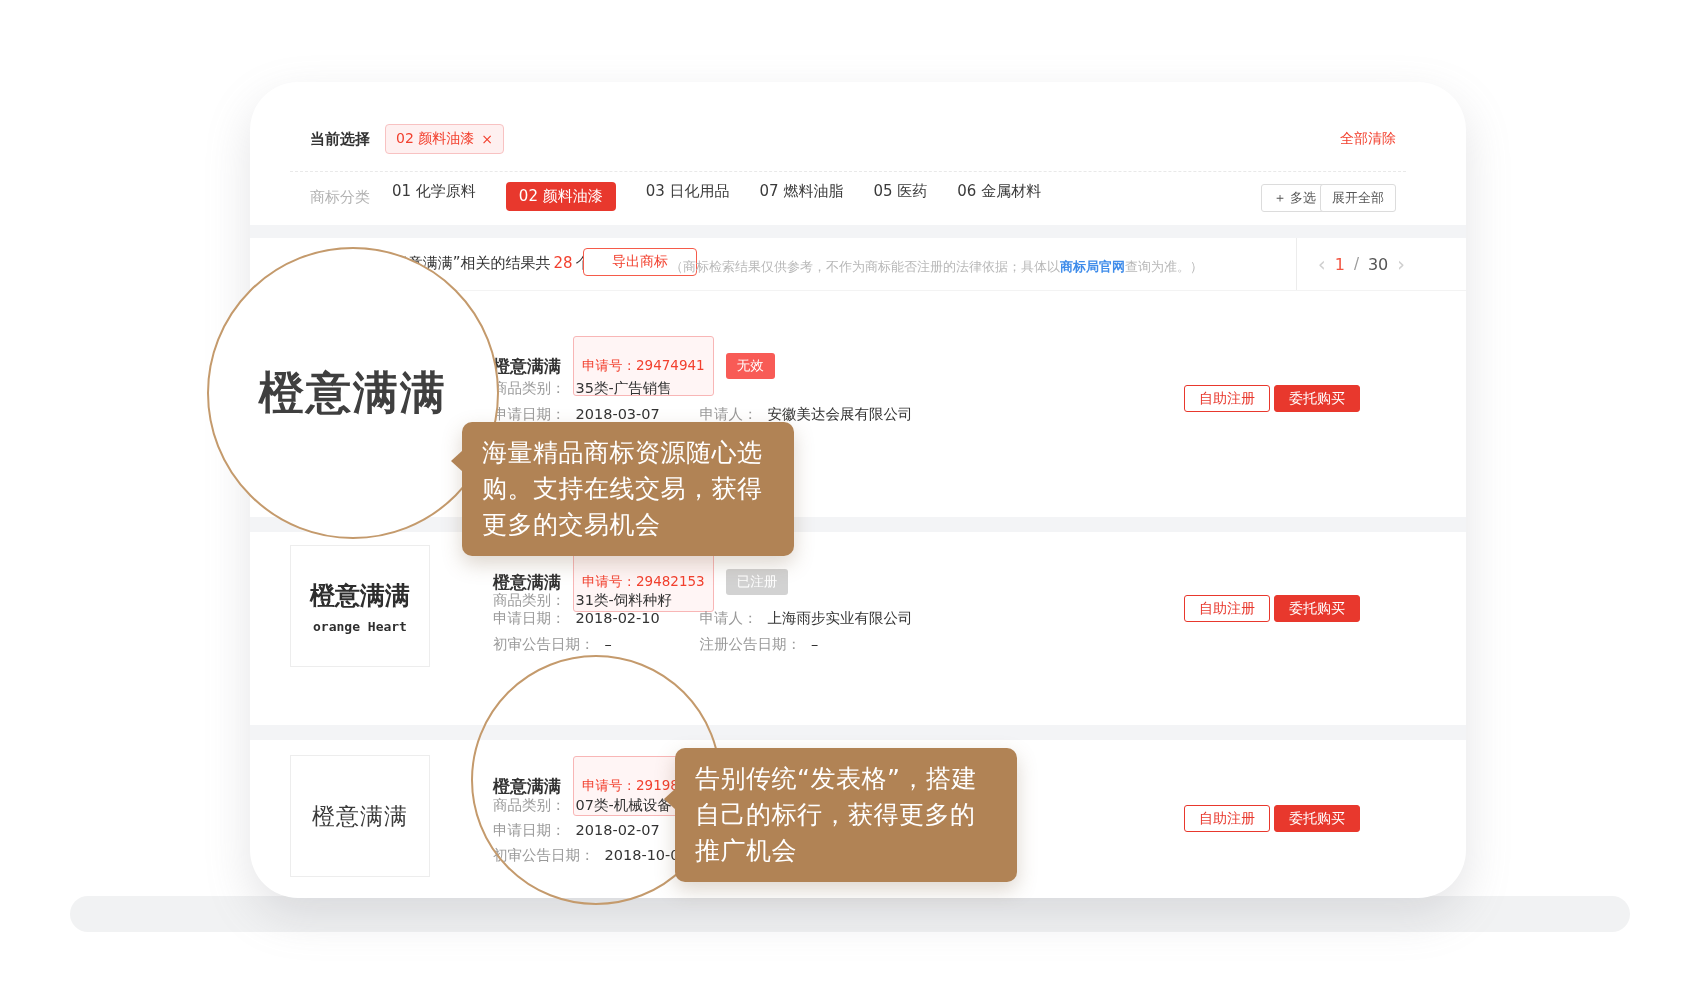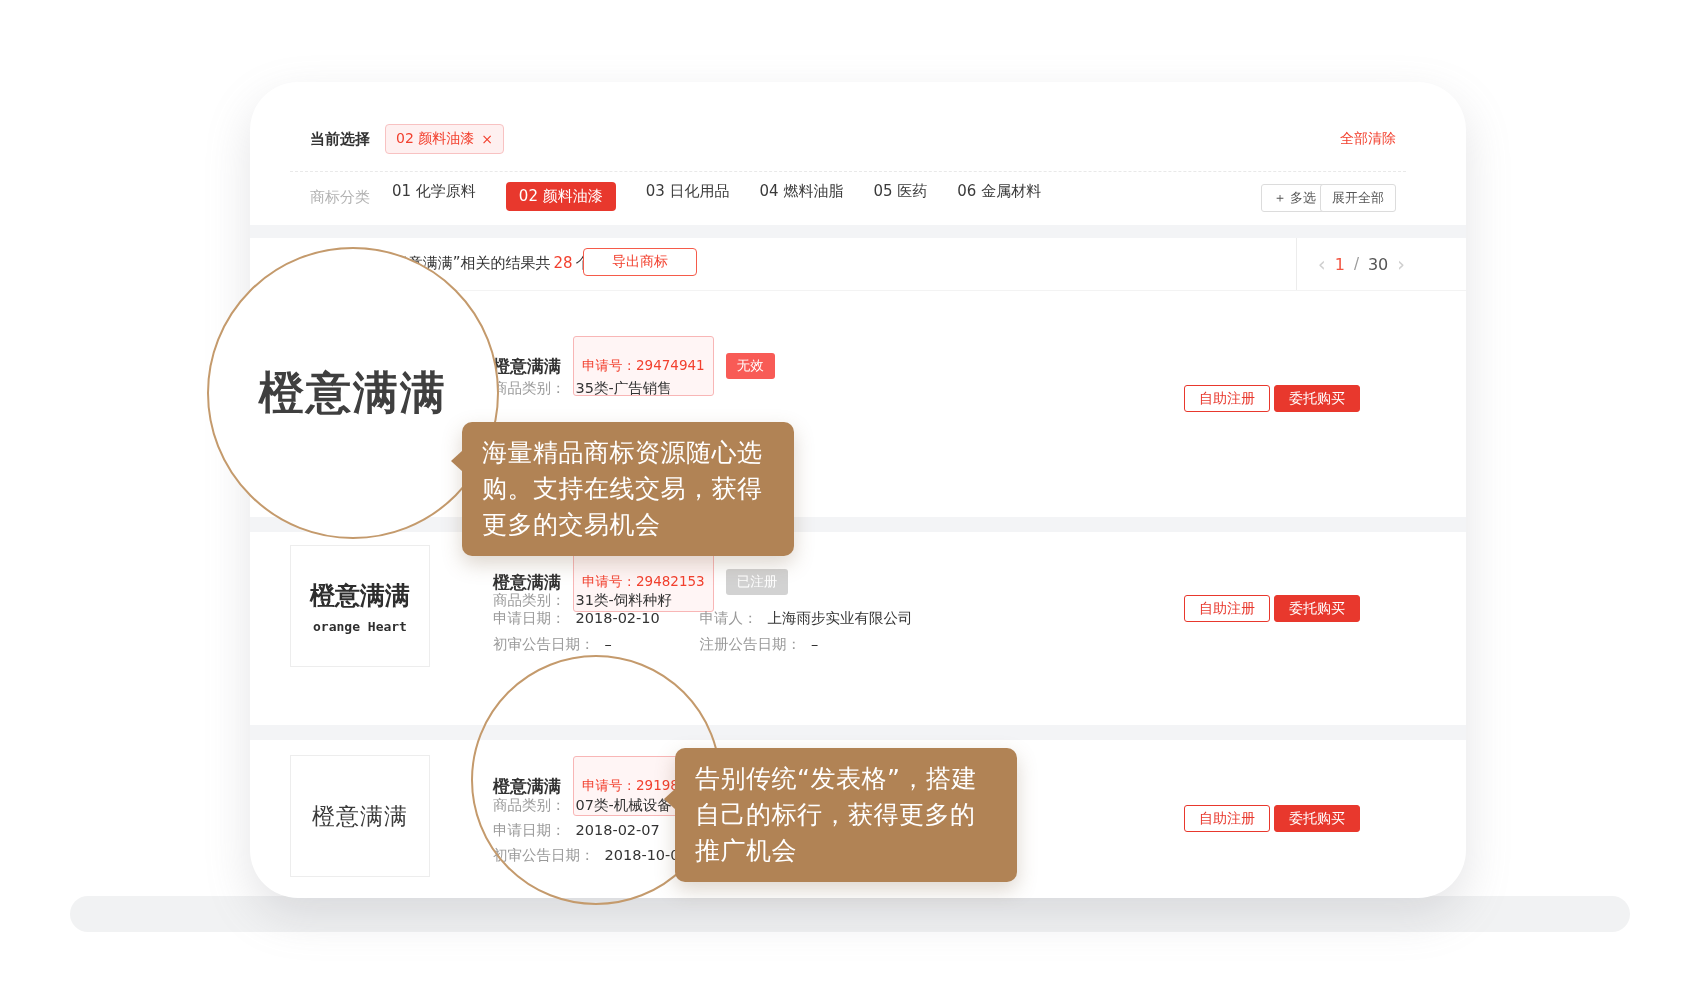--- a/index.html
+++ b/index.html
@@ -121,51 +121,58 @@
       <span class="close">×</span>
     </div>
     <div class="abs clear-all">全部清除</div>
     <div class="abs dashed"></div>
 
     <div class="abs cat-label">商标分类</div>
     <div class="abs tabs">
       <span class="tab">01 化学原料</span>
       <span class="tab active">02 颜料油漆</span>
       <span class="tab">03 日化用品</span>
-      <span class="tab">04 燃料油脂</span>
+      <span class="tab">07 燃料油脂</span>
       <span class="tab">05 医药</span>
       <span class="tab">06 金属材料</span>
     </div>
     <button class="abs mini-btn multi-btn">＋ 多选</button>
     <button class="abs mini-btn expand-btn">展开全部</button>
 
     <div class="abs gap gap1"></div>
 
     <div class="abs summary">
       <span>为您检索到“橙意满满”相关的结果共</span><span class="count">28</span><span>个</span>
     </div>
     <button class="abs export-btn">导出商标</button>
+    <div class="abs disclaimer">
+      <span>（商标检索结果仅供参考，不作为商标能否注册的法律依据；具体以</span><span class="link">商标局官网</span><span>查询为准。）</span>
+    </div>
     <div class="abs pager">
       <span class="chev">‹</span>
       <span class="cur">1</span>
       <span class="sep">/</span>
       <span class="tot">30</span>
       <span class="chev">›</span>
     </div>
     <div class="abs hdr-border"></div>
 
     <div class="abs imgbox imgbox1"></div>
     <div class="abs titlerow r1title">
       <span class="tm-name">橙意满满</span>
       <span class="appno-tag"><span>申请号：</span><span>29474941</span></span>
       <span class="status-tag status-invalid">无效</span>
     </div>
     <div class="abs row-line r1l1">
       <span class="fl">商品类别：</span><span class="fv">35类-广告销售</span>
     </div>
+    <div class="abs row-line r1l2">
+      <span class="pair"><span class="fl">申请日期：</span><span class="fv">2018-03-07</span></span>
+      <span class="pair"><span class="fl">申请人：</span><span class="fv">安徽美达会展有限公司</span></span>
+    </div>
     <button class="abs row-btn btn-self r1btn">自助注册</button>
     <button class="abs row-btn btn-buy r1btn">委托购买</button>
 
     <div class="abs gap gap2"></div>
 
     <div class="abs imgbox imgbox2">
       <div class="tm-script">橙意满满</div>
       <div class="tm-sub">orange Heart</div>
     </div>
     <div class="abs titlerow r2title">

